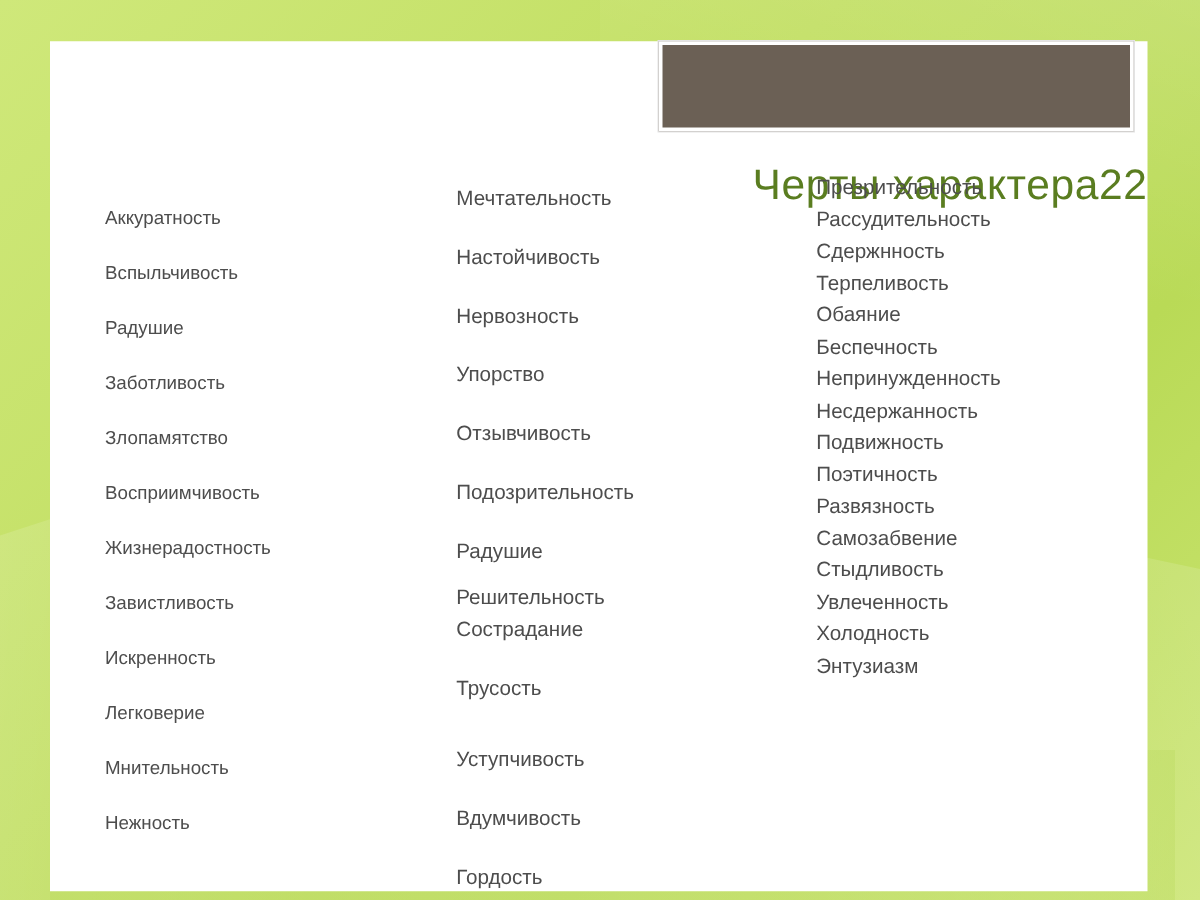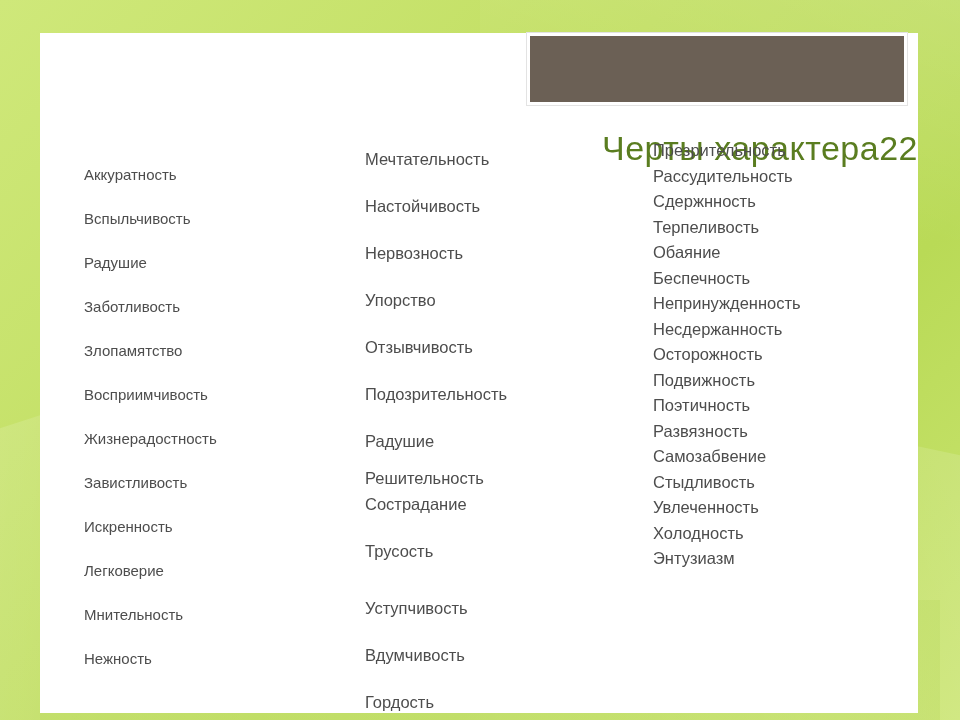--- a/index.html
+++ b/index.html
@@ -181,21 +181,20 @@
 
     <div class="col" id="col3">
       <div class="item">Презрительность</div>
       <div class="item">Рассудительность</div>
       <div class="item">Сдержнность</div>
       <div class="item">Терпеливость</div>
       <div class="item">Обаяние</div>
       <div class="item">Беспечность</div>
       <div class="item">Непринужденность</div>
       <div class="item">Несдержанность</div>
-      <div class="item">Осторожность</div>
       <div class="item">Подвижность</div>
       <div class="item">Поэтичность</div>
       <div class="item">Развязность</div>
       <div class="item">Самозабвение</div>
       <div class="item">Стыдливость</div>
       <div class="item">Увлеченность</div>
       <div class="item">Холодность</div>
       <div class="item">Энтузиазм</div>
     </div>
 

